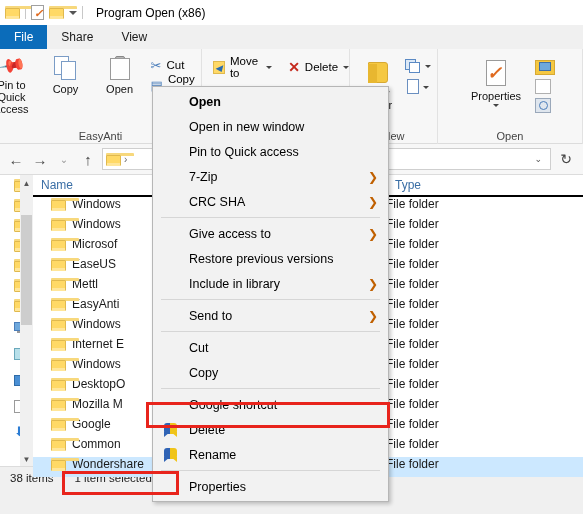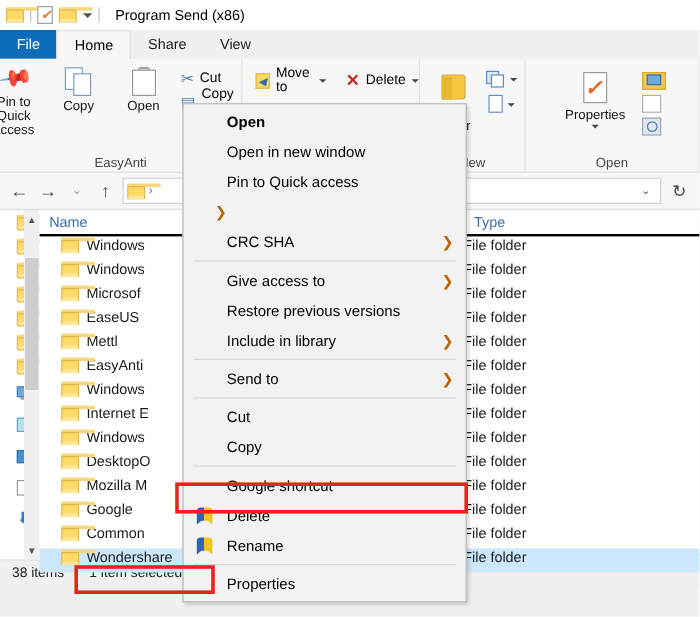--- a/index.html
+++ b/index.html
@@ -167,26 +167,25 @@
     <span class="ico props-ico">
         <i class="chk">✓</i>
       </span>
     <span class="ico folder-ico">
         <i class="tab"></i>
         <i class="body"></i>
         <i class="lip"></i>
       </span>
     <span class="caret-down"></span>
     <span class="qat-sep"></span>
-    <span class="title-text">Program Send (x86)</span>
+    <span class="title-text">Program Open (x86)</span>
   </div>
 
   <div class="tabstrip">
     <div class="tab tab-file">File</div>
-    <div class="tab tab-active">Home</div>
     <div class="tab tab-inactive">Share</div>
     <div class="tab tab-inactive">View</div>
   </div>
 
   <div class="ribbon">
 
     <div class="rgroup" style="width:202px;">
       <div style="display:flex; gap:2px;">
         <div class="big-btn">
           <span class="pin-ico">📌</span>
@@ -590,20 +589,21 @@
       <div class="ctxitem">
         <span class="ci-ico"></span>
         <span class="ci-lbl">Open in new window</span>
       </div>
       <div class="ctxitem">
         <span class="ci-ico"></span>
         <span class="ci-lbl">Pin to Quick access</span>
       </div>
       <div class="ctxitem">
         <span class="ci-ico"></span>
+        <span class="ci-lbl">7-Zip</span>
         <span class="sub">❯</span>
       </div>
       <div class="ctxitem">
         <span class="ci-ico"></span>
         <span class="ci-lbl">CRC SHA</span>
         <span class="sub">❯</span>
       </div>
       <div class="ctxsep"></div>
       <div class="ctxitem">
         <span class="ci-ico"></span>

